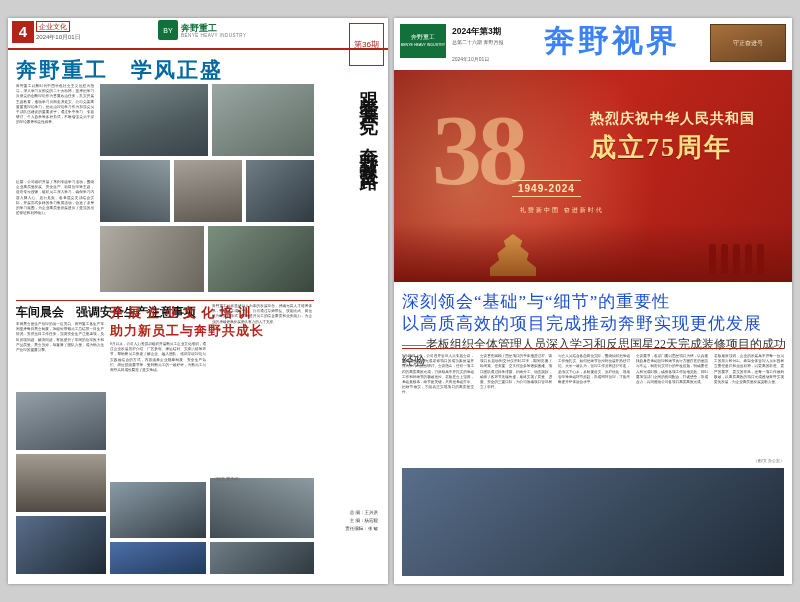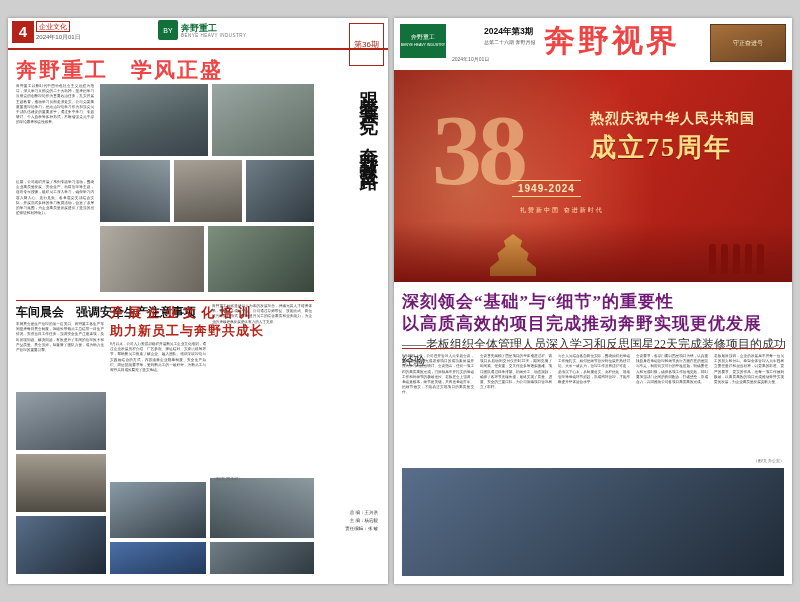--- a/index.html
+++ b/index.html
@@ -14,21 +14,21 @@
   .pnum{position:absolute;left:4px;top:3px;width:22px;height:22px;background:#b42318;color:#fff;font-size:15px;font-weight:bold;text-align:center;line-height:22px;}
   .pnum-sub{position:absolute;left:28px;top:3px;font-size:7px;color:#b42318;border:1px solid #b42318;padding:0 2px;line-height:9px;}
   .pdate{position:absolute;left:28px;top:15px;font-size:6px;color:#555;}
   .logo-mid{position:absolute;left:150px;top:2px;display:flex;align-items:center;gap:3px;}
   .logo-mark{width:20px;height:20px;background:#12703a;color:#fff;font-size:7px;display:flex;align-items:center;justify-content:center;border-radius:2px;}
   .logo-txt{font-size:9px;font-weight:bold;color:#12703a;line-height:10px;}
   .logo-sub{font-size:4.5px;color:#777;letter-spacing:.5px;}
   .issue{position:absolute;right:4px;top:5px;border:1px solid #b42318;color:#b42318;font-size:8px;padding:15px 4px;}
 
   .lbody{position:relative;width:100%;height:536px;}
-  .headline1{position:absolute;left:8px;top:6px;font-size:21px;font-weight:bold;color:#ef4444;letter-spacing:2px;font-family:"Liberation Serif",serif;}
+  .headline1{position:absolute;left:8px;top:6px;font-size:21px;font-weight:bold;color:#0369a1;letter-spacing:2px;font-family:"Liberation Serif",serif;}
   .col-txt{position:absolute;font-size:3.6px;line-height:5.2px;color:#333;text-align:justify;column-gap:4px;overflow:hidden;}
   .ph{position:absolute;background:#7d8b92;overflow:hidden;}
   .ph.i1{background:linear-gradient(160deg,#7e8d8f,#4d5a5e 60%,#39434a);}
   .ph.i2{background:linear-gradient(150deg,#9aa7a2,#5e6a64);}
   .ph.i3{background:linear-gradient(200deg,#8d9aa0,#414c53);}
   .ph.i4{background:linear-gradient(170deg,#a7a198,#5c574f);}
   .ph.i5{background:linear-gradient(140deg,#6f7d86,#2f3940);}
   .ph.i6{background:linear-gradient(120deg,#b0aca4,#6a655d);}
   .ph.i7{background:linear-gradient(135deg,#7c8f7e,#39463c);}
   .ph.i8{background:linear-gradient(160deg,#95a0a8,#4a545c);}
@@ -38,40 +38,40 @@
   .ph.work{background:linear-gradient(140deg,#586e8a,#1f2a36);}
 
   .vertical-title{position:absolute;writing-mode:vertical-rl;text-orientation:upright;font-family:"Liberation Serif",serif;font-weight:bold;color:#111;letter-spacing:6px;}
 
   .secttl{position:absolute;font-weight:bold;font-family:"Liberation Serif",serif;}
   .redrule{position:absolute;background:#b42318;}
 
   
   .rhead{position:relative;height:52px;background:#fff;border-bottom:1px solid #ddd;}
   .mast-green{position:absolute;left:6px;top:6px;width:46px;height:34px;background:#12703a;color:#fff;font-size:6px;display:flex;flex-direction:column;align-items:center;justify-content:center;line-height:8px;text-align:center;}
-  .mast-info{position:absolute;left:58px;top:8px;font-size:8.5px;color:#111;font-weight:bold;line-height:11px;margin-left:32px;}
+  .mast-info{position:absolute;left:58px;top:8px;font-size:8.5px;color:#111;font-weight:bold;line-height:11px;}
   .mast-info small{display:block;font-size:5px;font-weight:normal;color:#555;}
-  .mast-title{position:absolute;left:150px;top:2px;font-size:31px;font-weight:bold;color:#ef4444;font-family:"Liberation Serif",serif;letter-spacing:3px;}
+  .mast-title{position:absolute;left:150px;top:2px;font-size:31px;font-weight:bold;color:#3b82f6;font-family:"Liberation Serif",serif;letter-spacing:3px;}
   .mast-plate{position:absolute;right:6px;top:6px;width:74px;height:36px;background:linear-gradient(160deg,#a8713b,#6b4423);border:1px solid #5a3a1e;color:#f3e0c3;font-size:6px;display:flex;align-items:center;justify-content:center;}
   .mast-date{position:absolute;left:58px;top:38px;font-size:5px;color:#666;}
 
   .hero{position:absolute;left:0;top:52px;width:398px;height:212px;background:
      radial-gradient(circle at 18% 55%, rgba(255,220,150,.35), transparent 55%),
      linear-gradient(120deg,#8e1710,#c0261b 45%,#9b1a12);}
   .hero .big75{position:absolute;left:38px;top:22px;font-size:100px;font-weight:bold;color:rgba(255,220,160,.55);font-family:"Liberation Serif",serif;letter-spacing:-4px;}
   .hero .yrs{position:absolute;left:118px;top:110px;font-size:10px;font-weight:bold;color:#ffe9b0;letter-spacing:1px;border-top:1px solid #ffd98a;border-bottom:1px solid #ffd98a;padding:2px 6px;}
   .hero .sub2{position:absolute;left:126px;top:136px;font-size:6px;color:#ffe1b3;letter-spacing:2px;}
   .hero .l1{position:absolute;left:196px;top:40px;font-size:14px;font-weight:bold;color:#ffe9b0;letter-spacing:1px;}
   .hero .l2{position:absolute;left:196px;top:60px;font-size:26px;font-weight:bold;color:#ffdf86;font-family:"Liberation Serif",serif;letter-spacing:2px;text-shadow:0 1px 0 #7e1109;}
   .hero .skyline{position:absolute;left:0;bottom:0;width:100%;height:60px;background:linear-gradient(to top,rgba(120,18,12,.95),rgba(180,35,24,0));}
   .hero .tower{position:absolute;bottom:6px;left:96px;width:46px;height:42px;background:linear-gradient(#d8a04a,#9c5f22);clip-path:polygon(50% 0,70% 16%,66% 30%,84% 46%,80% 62%,100% 80%,100% 100%,0 100%,0 80%,20% 62%,16% 46%,34% 30%,30% 16%);opacity:.85;}
   .hero .figs{position:absolute;right:28px;bottom:8px;display:flex;gap:5px;align-items:flex-end;}
   .hero .figs i{display:block;width:7px;height:30px;background:#7d1009;border-radius:3px 3px 0 0;opacity:.9;}
 
-  .rtitle{position:absolute;left:8px;font-weight:bold;color:#701a75;font-family:"Liberation Serif",serif;}
+  .rtitle{position:absolute;left:8px;font-weight:normal;color:#1d4ed8;font-family:"Liberation Serif",serif;}
   .rtxt{position:absolute;font-size:3.6px;line-height:5.2px;color:#333;text-align:justify;overflow:hidden;}
   .capt{position:absolute;font-size:4px;color:#666;}
   .masthead-foot{position:absolute;font-size:4.5px;color:#333;line-height:7px;}
 </style>
 </head>
 <body>
 
 <div class="page">
 
   <div class="sheet left">

